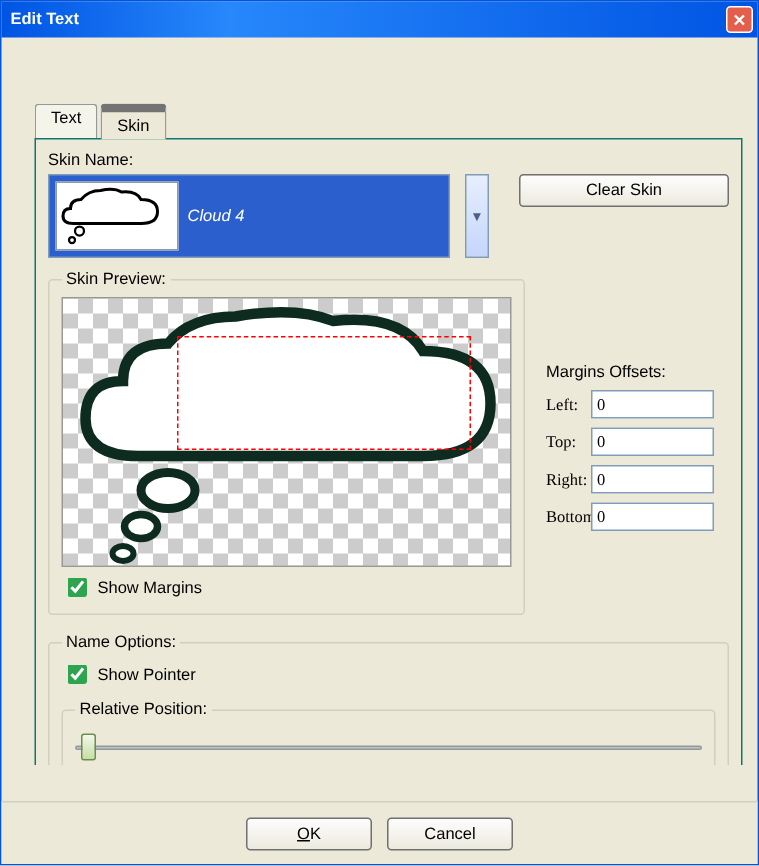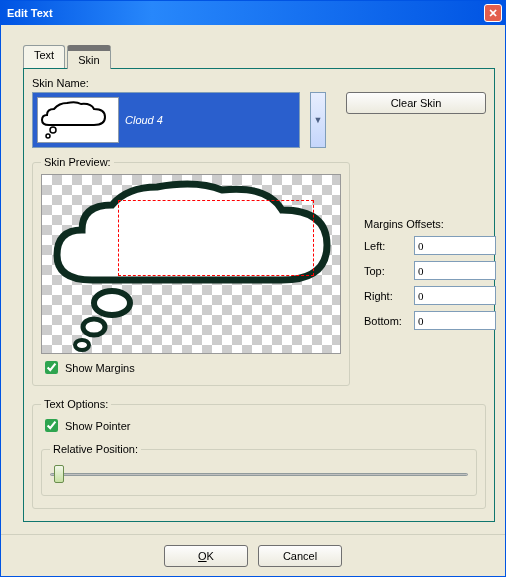--- a/index.html
+++ b/index.html
@@ -9,20 +9,21 @@
   font-size: 11px;
   background: #ece9d8;
 }
 .window {
   width: 506px;
   height: 577px;
   border: 1px solid #0054e3;
   background: #ece9d8;
   display: flex;
   flex-direction: column;
+  gap: 24px;
 }
 .titlebar {
   height: 24px;
   background: linear-gradient(to right, #0054e3, #2787fb 30%, #0054e3);
   color: white;
   display: flex;
   align-items: center;
   padding: 0 3px 0 6px;
   font-weight: bold;
 }
@@ -154,21 +155,21 @@
   width: 13px; height: 13px;
 }
 .margins-col {
   padding-left: 4px;
 }
 .margins-col .mrow {
   display: flex;
   align-items: center;
   margin: 6px 0;
 }
-.margins-col .mrow span { width: 50px; }
+.margins-col .mrow span { width: 30px; font-family: Liberation Serif, serif; }
 .margins-col input[type=text] {
   width: 82px;
   height: 19px;
   border: 1px solid #7f9db9;
   padding: 0 3px;
   font-family: Tahoma;
   font-size: 11px;
 }
 .radio-row {
   display: flex;
@@ -288,21 +289,21 @@
             <input type="text" value="0" style="">
           </div>
           <div class="mrow">
             <span>Bottom:</span>
             <input type="text" value="0" style="">
           </div>
         </div>
       </div>
 
       <fieldset>
-        <legend>Text Options:</legend>
+        <legend>Name Options:</legend>
         <div class="check-row" style="margin:0 0 4px 0;">
           <input type="checkbox" checked="" style="">
           <span>Show Pointer</span>
         </div>
 
 
         <fieldset>
           <legend>Relative Position:</legend>
           <div class="slider-track">
             <div class="slider-rail"></div>

